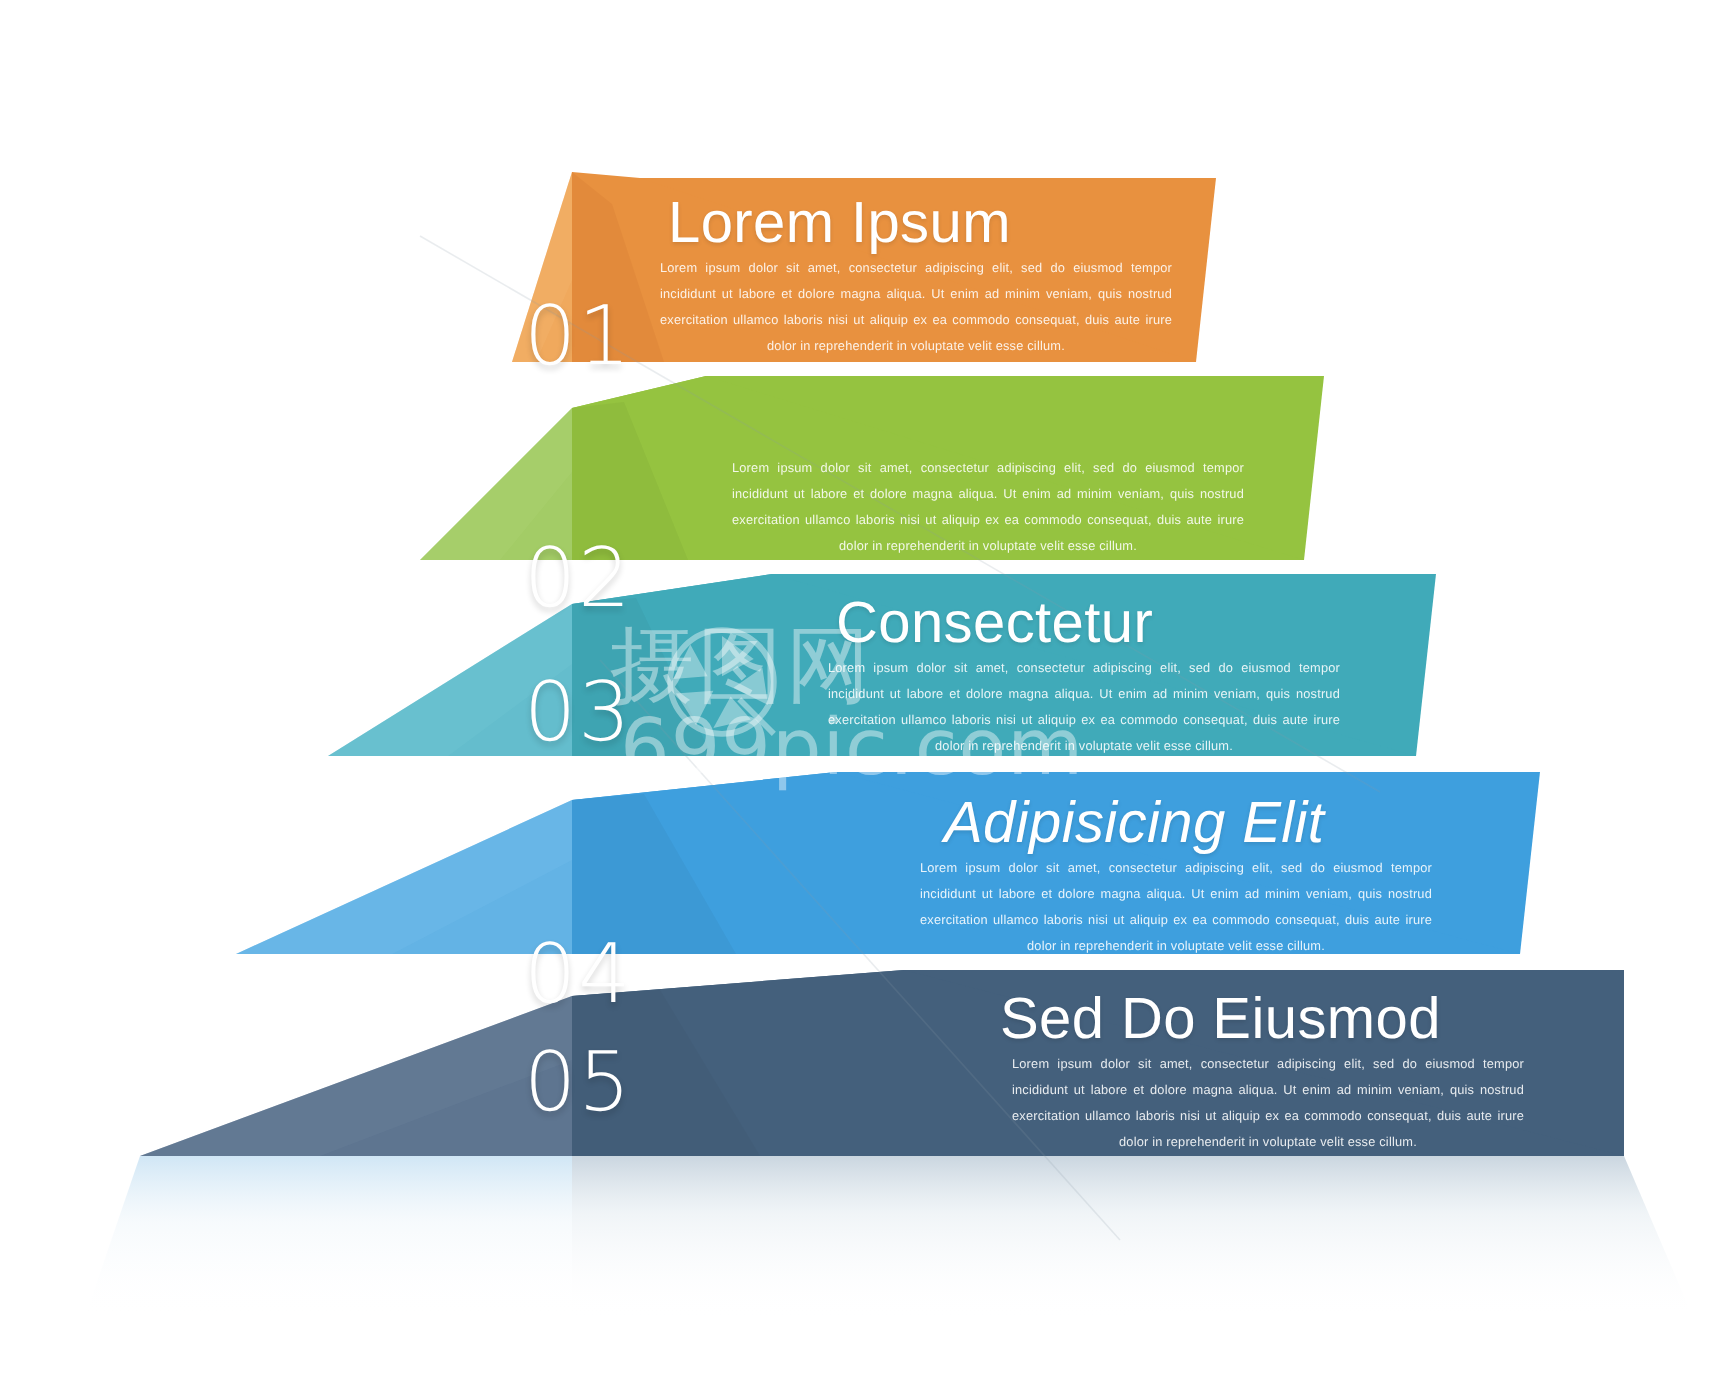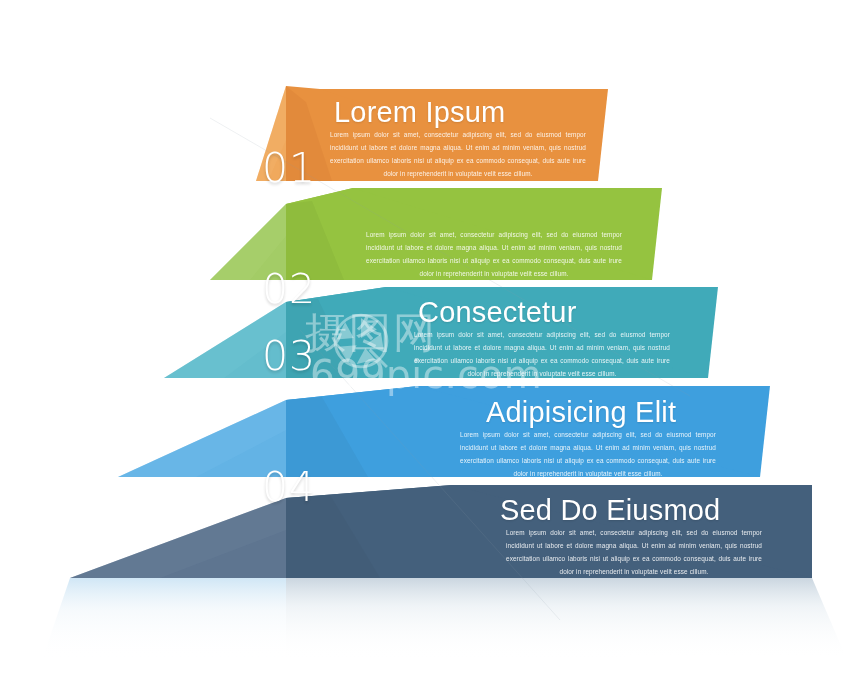--- a/index.html
+++ b/index.html
@@ -178,23 +178,24 @@
     <div class="tier-body" style="left:330px; top:128px; width:256px;">Lorem ipsum dolor sit amet, consectetur adipiscing elit, sed do eiusmod tempor incididunt ut labore et dolore magna aliqua. Ut enim ad minim veniam, quis nostrud exercitation ullamco laboris nisi ut aliquip ex ea commodo consequat, duis aute irure dolor in reprehenderit in voluptate velit esse cillum.</div>
 
     <div class="tier-number" style="left:262px; top:229px;margin-top:36px;">02</div>
     <div class="tier-body" style="left:366px; top:228px; width:256px;">Lorem ipsum dolor sit amet, consectetur adipiscing elit, sed do eiusmod tempor incididunt ut labore et dolore magna aliqua. Ut enim ad minim veniam, quis nostrud exercitation ullamco laboris nisi ut aliquip ex ea commodo consequat, duis aute irure dolor in reprehenderit in voluptate velit esse cillum.</div>
 
     <div class="tier-number" style="left:262px; top:332px;">03</div>
     <div class="tier-title" style="left:418px; top:296px;">Consectetur</div>
     <div class="tier-body" style="left:414px; top:328px; width:256px;">Lorem ipsum dolor sit amet, consectetur adipiscing elit, sed do eiusmod tempor incididunt ut labore et dolore magna aliqua. Ut enim ad minim veniam, quis nostrud exercitation ullamco laboris nisi ut aliquip ex ea commodo consequat, duis aute irure dolor in reprehenderit in voluptate velit esse cillum.</div>
 
     <div class="tier-number" style="left:262px; top:431px;margin-top:32px;">04</div>
-    <div class="tier-title" style="left:486px; top:396px;">Adipisicing Elit</div>
+    <div class="tier-title" style="left:472px; top:396px;font-style:italic;">Adipisicing Elit</div>
     <div class="tier-body" style="left:460px; top:428px; width:256px;">Lorem ipsum dolor sit amet, consectetur adipiscing elit, sed do eiusmod tempor incididunt ut labore et dolore magna aliqua. Ut enim ad minim veniam, quis nostrud exercitation ullamco laboris nisi ut aliquip ex ea commodo consequat, duis aute irure dolor in reprehenderit in voluptate velit esse cillum.</div>
 
+    <div class="tier-number" style="left:262px; top:517px;">05</div>
     <div class="tier-title" style="left:500px; top:494px;">Sed Do Eiusmod</div>
     <div class="tier-body" style="left:506px; top:526px; width:256px;">Lorem ipsum dolor sit amet, consectetur adipiscing elit, sed do eiusmod tempor incididunt ut labore et dolore magna aliqua. Ut enim ad minim veniam, quis nostrud exercitation ullamco laboris nisi ut aliquip ex ea commodo consequat, duis aute irure dolor in reprehenderit in voluptate velit esse cillum.</div>
   </div>
 
   <div id="watermark">
     <svg id="wm-logo" viewBox="0 0 100 100">
       <g fill="none" stroke="rgba(255,255,255,0.40)" stroke-width="4">
         <circle cx="50" cy="50" r="36"></circle>
       </g>
       <g fill="rgba(255,255,255,0.38)">

